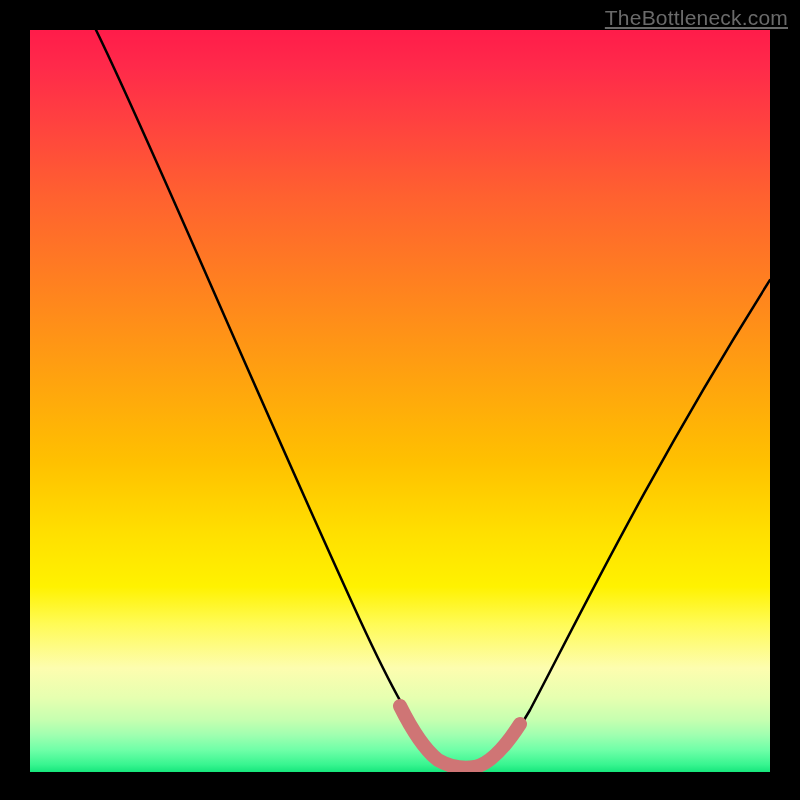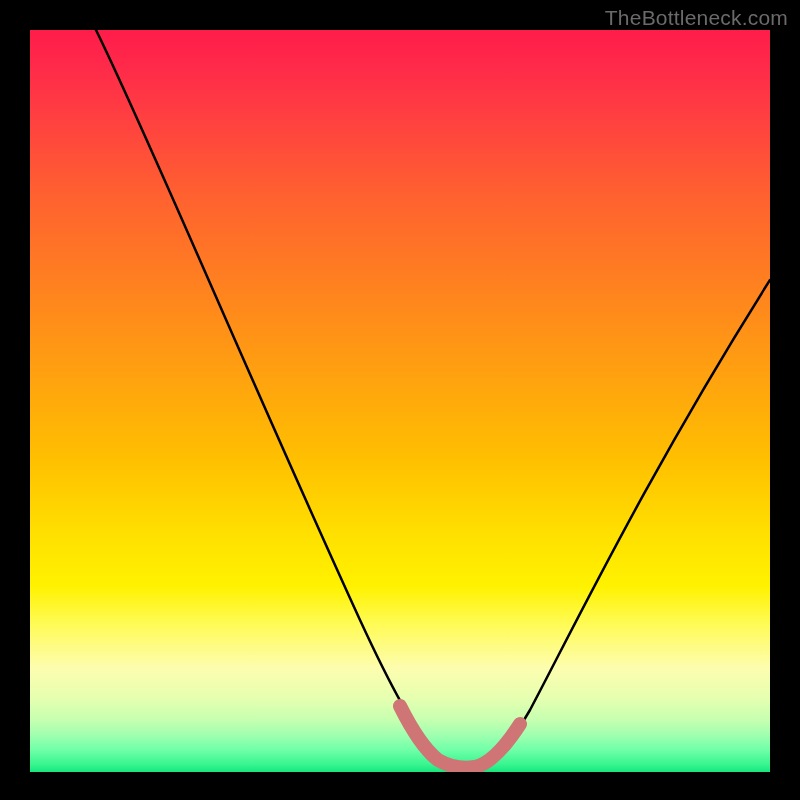--- a/index.html
+++ b/index.html
@@ -53,20 +53,21 @@
     inset: 0;
   }
   .watermark {
     position: absolute;
     top: 6px;
     right: 12px;
     color: #6a6a6a;
     font-size: 21px;
     font-weight: 400;
     letter-spacing: 0.2px;
+    text-decoration: underline;
   }
 </style>
 </head>
 <body>
 
 <div class="canvas">
 
   <div class="plot-area">
     <div class="gradient"></div>
 

